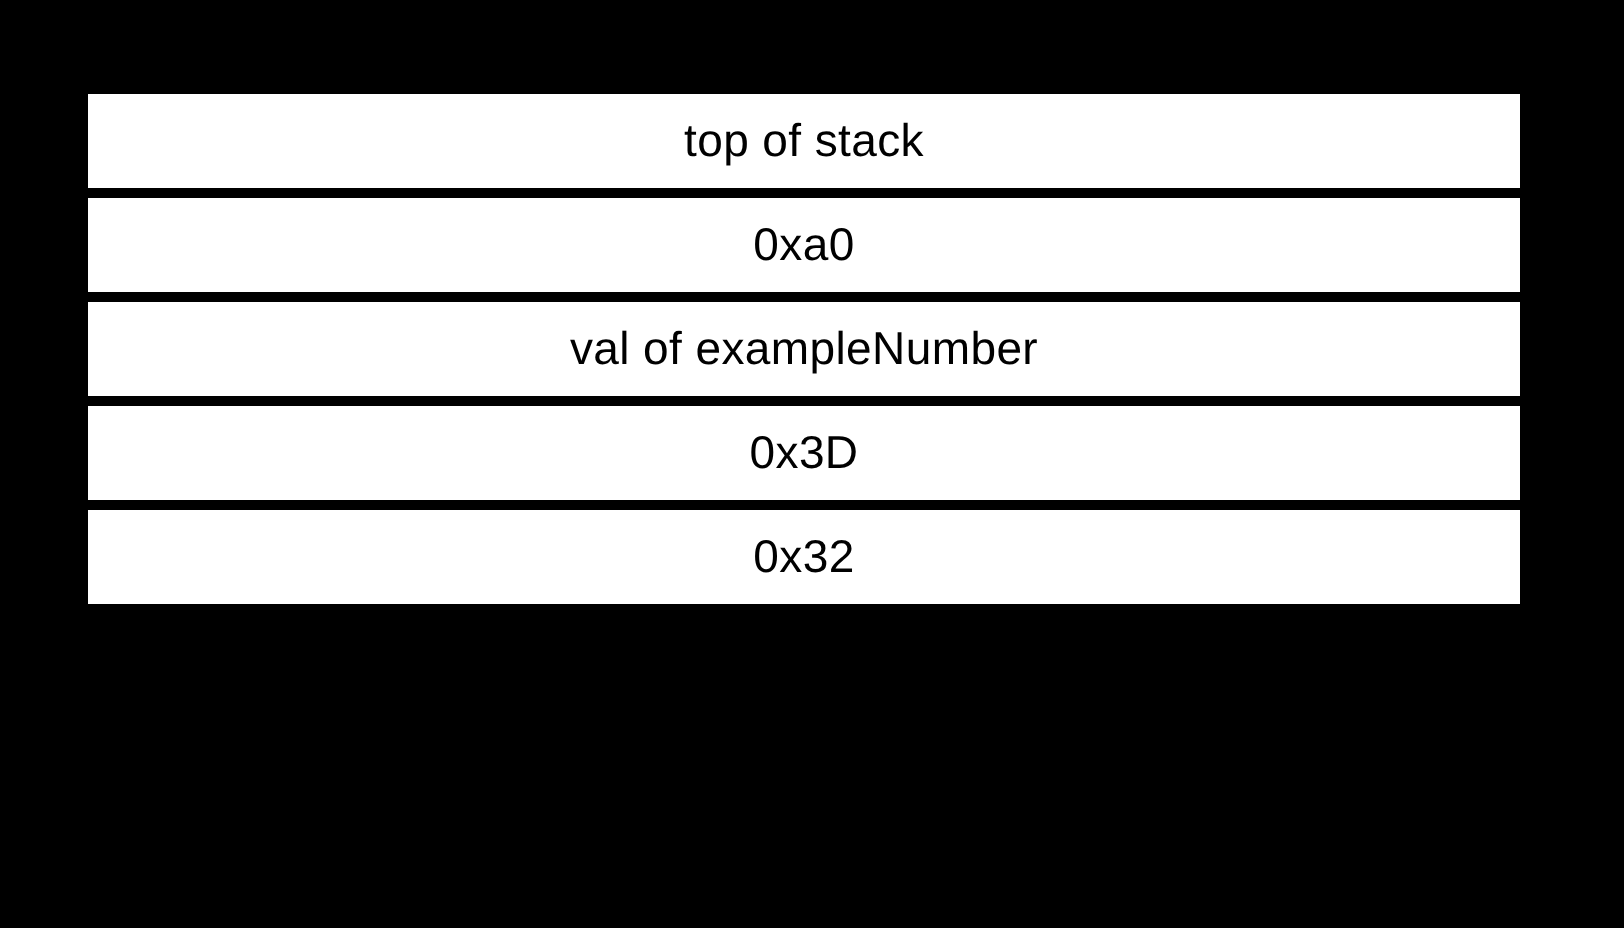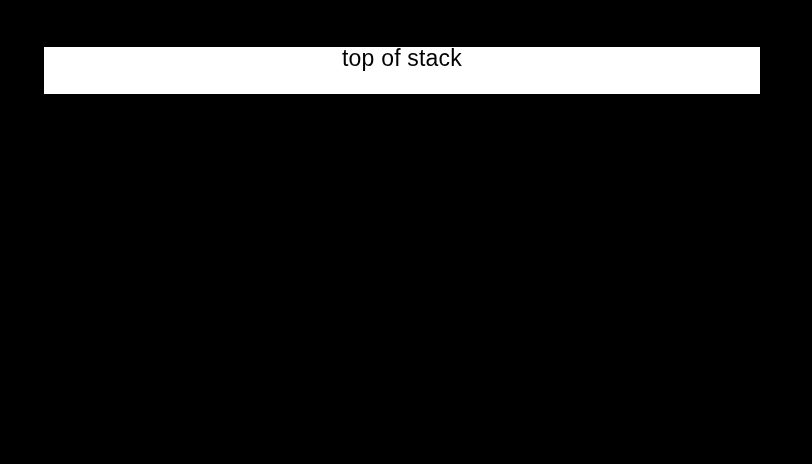--- a/index.html
+++ b/index.html
@@ -21,27 +21,39 @@
     width: 716px;
     display: flex;
     flex-direction: column;
     gap: 5px;
   }
   .stack-row {
     height: 47px;
     background: #ffffff;
     color: #000000;
     display: flex;
-    align-items: flex-start;
+    align-items: center;
     justify-content: center;
     font-size: 23px;
     line-height: 1;
     letter-spacing: 0.2px;
   }
 </style>
 </head>
 <body>
 
 <div class="stack-diagram">
   <div class="stack-row">
     <span>top of stack</span>
   </div>
+  <div class="stack-row">
+    <span>0xa0</span>
+  </div>
+  <div class="stack-row">
+    <span>val of exampleNumber</span>
+  </div>
+  <div class="stack-row">
+    <span>0x3D</span>
+  </div>
+  <div class="stack-row">
+    <span>0x32</span>
+  </div>
 </div>
 
 </body></html>

